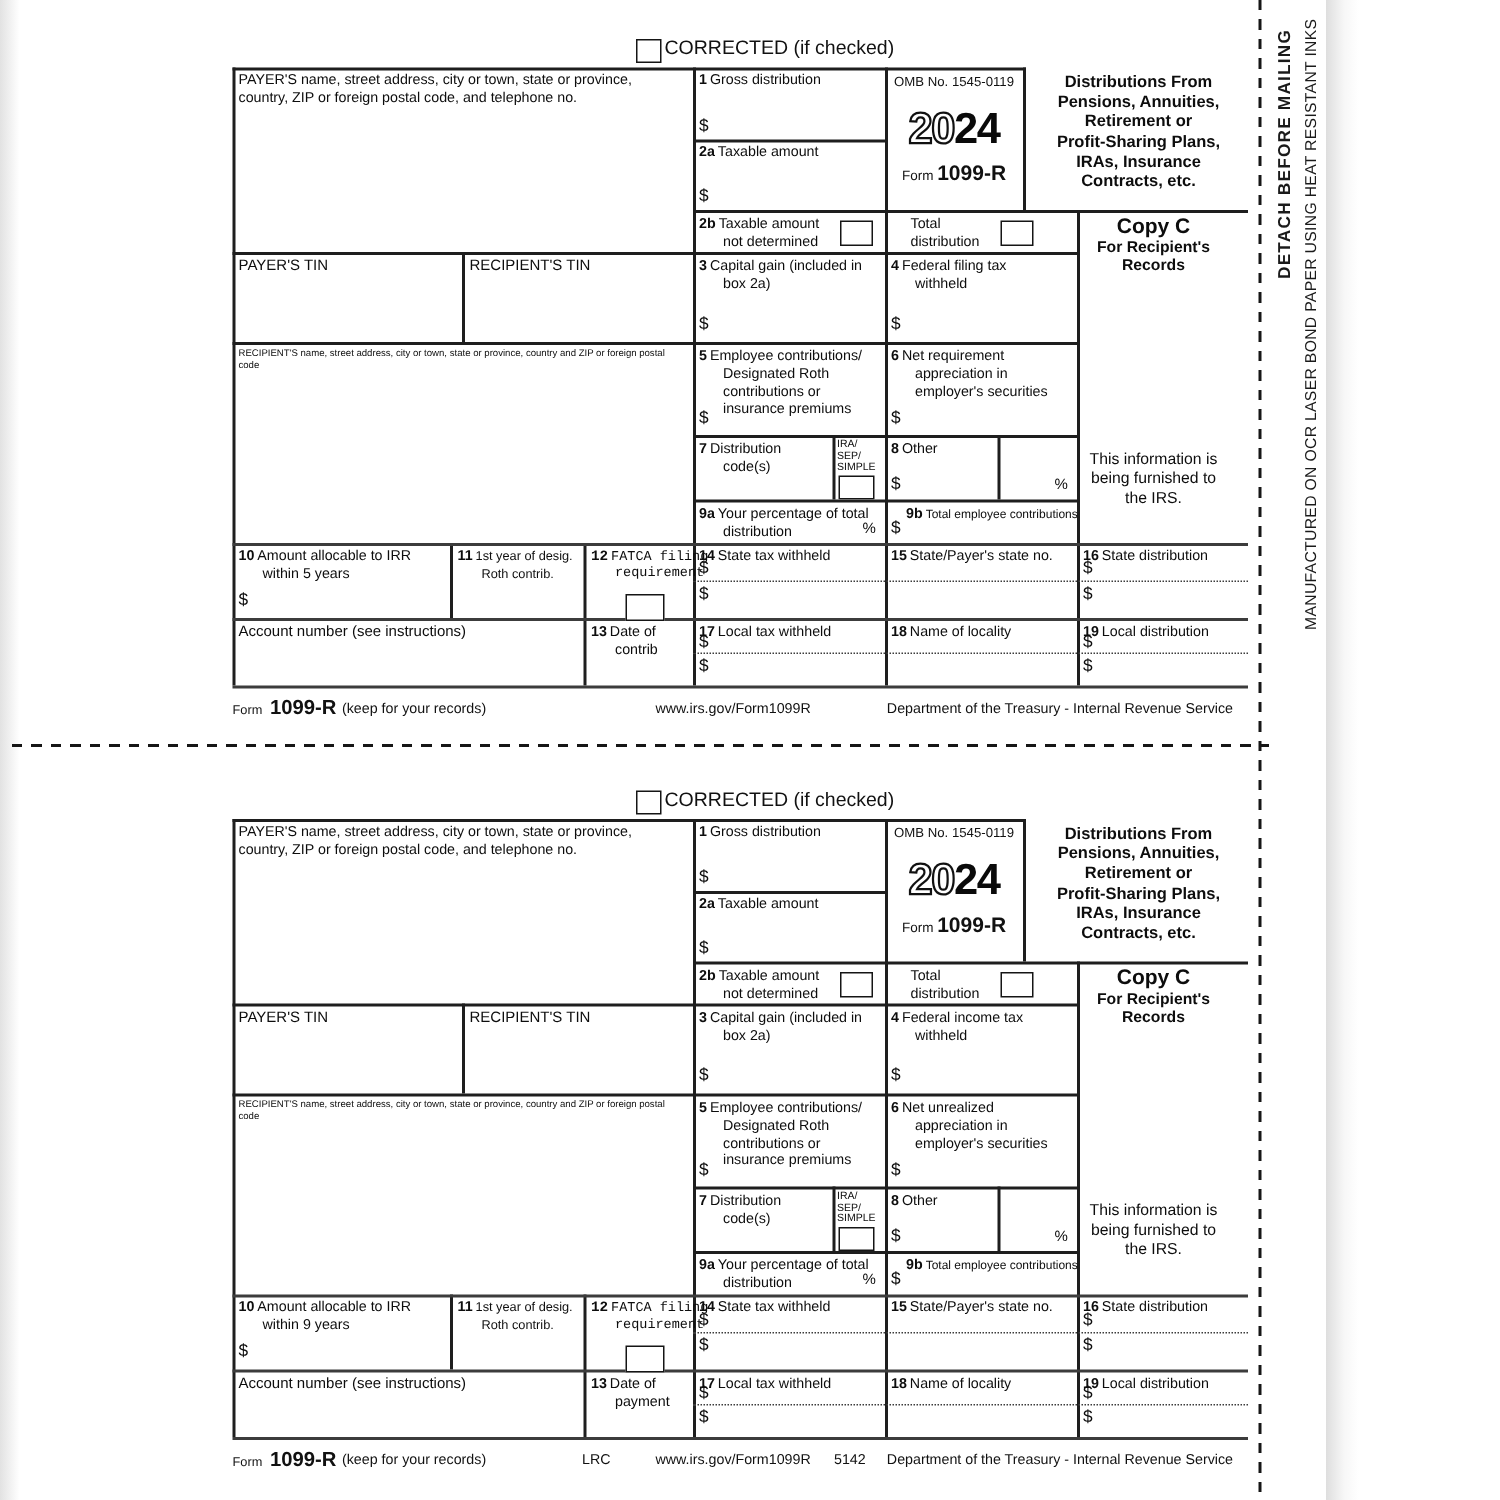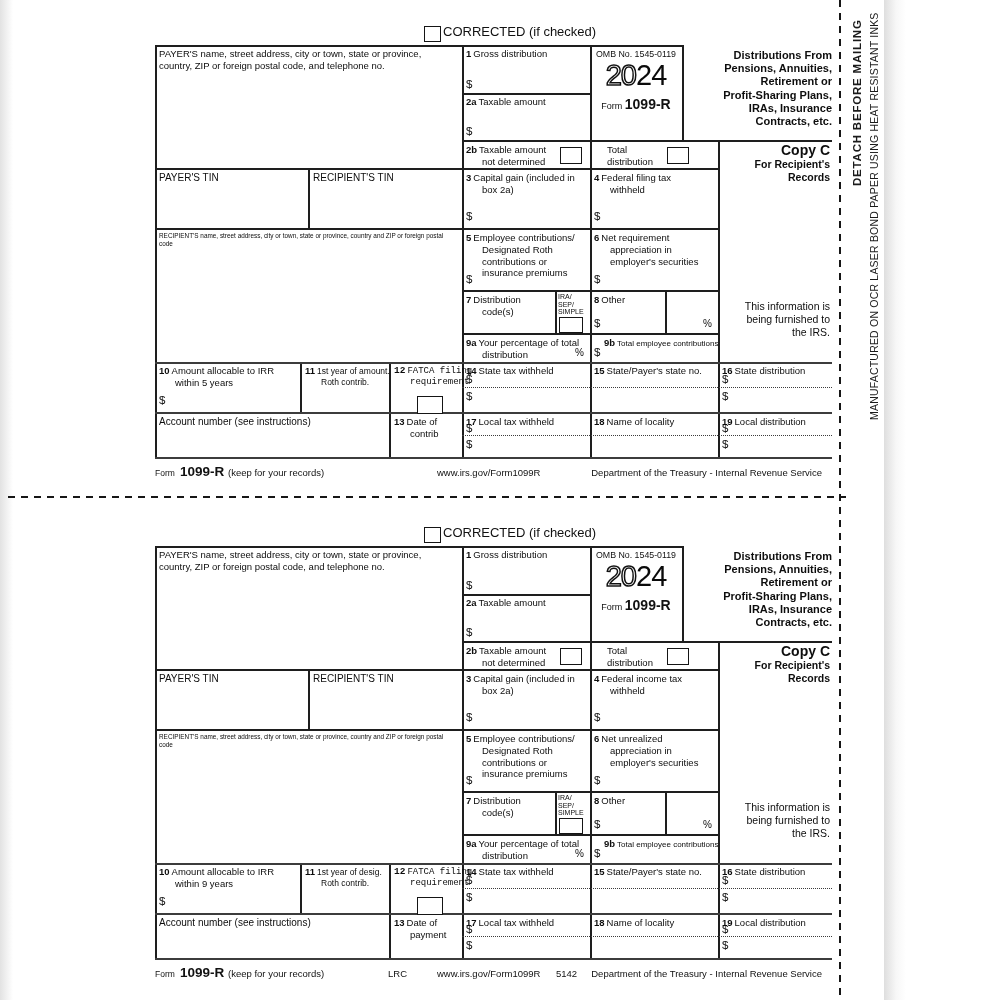--- a/index.html
+++ b/index.html
@@ -29,29 +29,29 @@
 
   .c{position:absolute;font-size:9.5px;line-height:1.24;color:#0d0d0d;white-space:pre-line;}
   .ind{padding-left:16px;text-indent:-16px;}
   .num{font-weight:700;margin-right:2px;}
   .ds{position:absolute;font-size:11.5px;color:#0d0d0d;}
   .pc{position:absolute;font-size:10px;color:#0d0d0d;}
   .tin{font-size:10px;}
   .tiny{font-size:6.4px;line-height:1.3;}
   .s85{font-size:8.5px;} .s80{font-size:8px;padding-left:26px;} .s90{font-size:9px;font-family:Liberation Mono, monospace;}
   .ira{font-size:7px;line-height:1.1;}
-  .rt{text-align:right;}
+  .rt{text-align:center;}
   .ttl{font-weight:700;font-size:11px;line-height:1.2;}
   .copyc1{font-weight:700;font-size:14px;line-height:1.1;}
   .copyc2{font-weight:700;font-size:10.5px;line-height:1.2;}
   .note{font-size:10.5px;line-height:1.25;}
 
   .omb-box{position:absolute;left:437px;top:2px;width:88px;height:92px;text-align:center;}
   .omb{font-size:8.8px;margin-top:2px;}
-  .year{margin-top:2px;font-size:29px;font-weight:400;letter-spacing:-1px;line-height:1;}
+  .year{margin-top:13px;font-size:29px;font-weight:700;letter-spacing:-1px;line-height:1;}
   .y-out{color:#fff;-webkit-text-stroke:1.5px #111;}
   .y-bold{color:#0a0a0a;}
   .formline{margin-top:6px;font-size:9px;}
   .formline .fn{font-weight:700;font-size:14px;}
 
   .footer{position:absolute;left:0;top:438px;width:1000px;height:22px;font-size:9.5px;}
   .footer span{position:absolute;white-space:nowrap;}
   .f-word{left:155px;top:6px;font-size:8.5px;}
   .f-no{left:180px;top:2px;font-weight:700;font-size:13.5px;}
   .f-keep{left:228px;top:5px;}
@@ -165,21 +165,21 @@
     <div class="c ind s80" style="left:439px;top:292px;width:124px"><b class="num" style="font-size:9.5px">9b</b><span>Total employee contributions</span></div>
     <div class="ds" style="left:439px;top:301px">$</div>
 
     <div class="c note rt" style="left:553px;top:255px;width:122px">This information is
 being furnished to
 the IRS.</div>
 
     <div class="c ind" style="left:4px;top:320px;width:140px"><b class="num">10</b><span>Amount allocable to IRR
 within 5 years</span></div>
     <div class="ds" style="left:4px;top:349px">$</div>
-    <div class="c ind s85" style="left:150px;top:320px;width:82px"><b class="num" style="font-size:9.5px">11</b><span>1st year of amount.
+    <div class="c ind s85" style="left:150px;top:320px;width:82px"><b class="num" style="font-size:9.5px">11</b><span>1st year of desig.
 Roth contrib.</span></div>
     <div class="c ind s90" style="left:239px;top:320px;width:66px"><b class="num" style="font-size:9.5px">12</b><span>FATCA filing
 requirement</span></div>
     <div class="cb" style="left:262px;top:351px;width:24px;height:16px"></div>
 
     <div class="c ind" style="left:311px;top:320px;width:122px"><b class="num">14</b><span>State tax withheld</span></div>
     <div class="ds" style="left:311px;top:328px">$</div>
     <div class="ds" style="left:311px;top:345px">$</div>
     <div class="c ind" style="left:439px;top:320px;width:124px"><b class="num">15</b><span>State/Payer's state no.</span></div>
     <div class="c ind" style="left:567px;top:320px;width:110px"><b class="num">16</b><span>State distribution</span></div>

